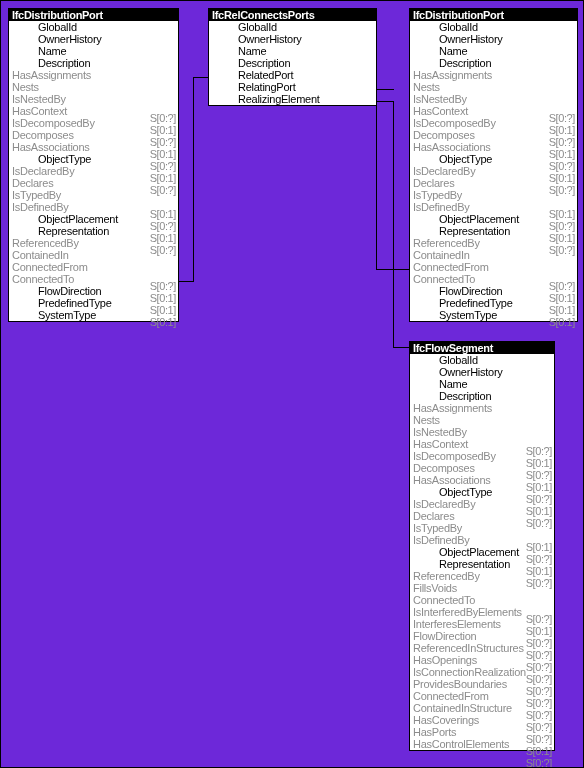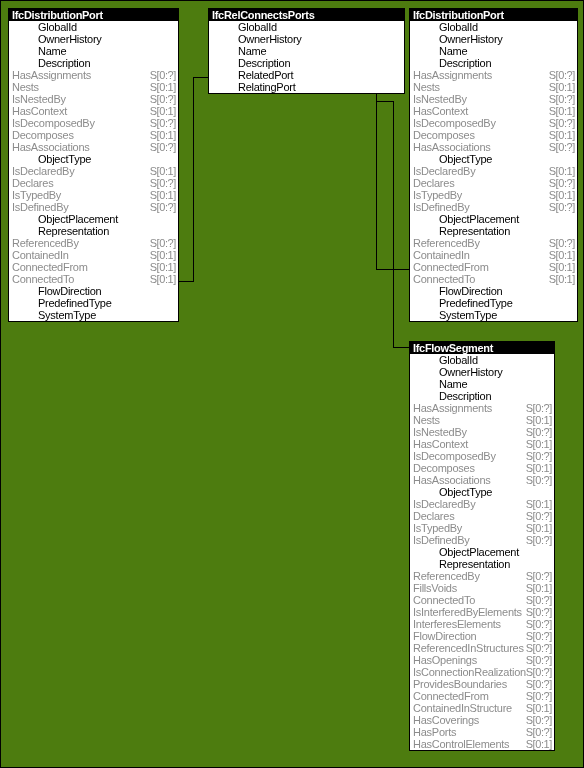--- a/index.html
+++ b/index.html
@@ -8,21 +8,21 @@
     padding: 0;
     background: #ffffff;
   }
   body {
     font-family: "Liberation Sans", sans-serif;
   }
   #canvas {
     position: relative;
     width: 584px;
     height: 768px;
-    background: #4d7c0f;
+    background: #6d28d9;
     border: 1px solid #000000;
     box-sizing: border-box;
     overflow: hidden;
   }
 
   
   .entity {
     position: absolute;
     background: #ffffff;
     border: 1px solid #000000;
@@ -64,20 +64,21 @@
   }
   .attr .card {
     position: absolute;
     right: 2px;
     top: 0;
     font-size: 11px;
     letter-spacing: -0.4px;
   }
   .attr.inverse .card {
     color: #8c8c8c;
+    margin-top: 43px;
   }
 
   
   .conn {
     position: absolute;
     background: #000000;
     z-index: 2;
   }
   .conn.h { height: 1px; }
   .conn.v { width: 1px; }
@@ -123,29 +124,30 @@
         <li class="attr inverse"><span>ReferencedBy</span><span class="card">S[0:?]</span></li>
         <li class="attr inverse"><span>ContainedIn</span><span class="card">S[0:1]</span></li>
         <li class="attr inverse"><span>ConnectedFrom</span><span class="card">S[0:1]</span></li>
         <li class="attr inverse"><span>ConnectedTo</span><span class="card">S[0:1]</span></li>
         <li class="attr direct"><span>FlowDirection</span></li>
         <li class="attr direct"><span>PredefinedType</span></li>
         <li class="attr direct"><span>SystemType</span></li>
       </ul>
   </div>
 
-  <div class="entity" style="left:207px; top:7px; width:197px;">
+  <div class="entity" style="left:207px; top:7px; width:169px;">
     <div class="entity-title">IfcRelConnectsPorts</div>
     <ul class="attr-list">
         <li class="attr direct"><span>GlobalId</span></li>
         <li class="attr direct"><span>OwnerHistory</span></li>
         <li class="attr direct"><span>Name</span></li>
         <li class="attr direct"><span>Description</span></li>
         <li class="attr direct"><span>RelatedPort</span></li>
         <li class="attr direct"><span>RelatingPort</span></li>
+        <li class="attr direct"><span>RealizingElement</span></li>
       </ul>
   </div>
 
   <div class="entity" style="left:408px; top:7px; width:169px;">
     <div class="entity-title">IfcDistributionPort</div>
     <ul class="attr-list">
         <li class="attr direct"><span>GlobalId</span></li>
         <li class="attr direct"><span>OwnerHistory</span></li>
         <li class="attr direct"><span>Name</span></li>
         <li class="attr direct"><span>Description</span></li>

